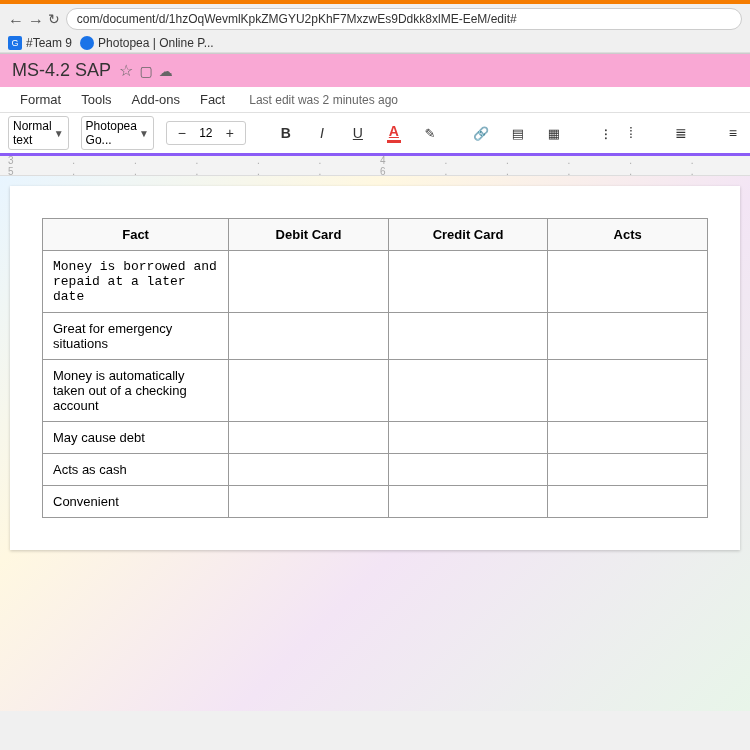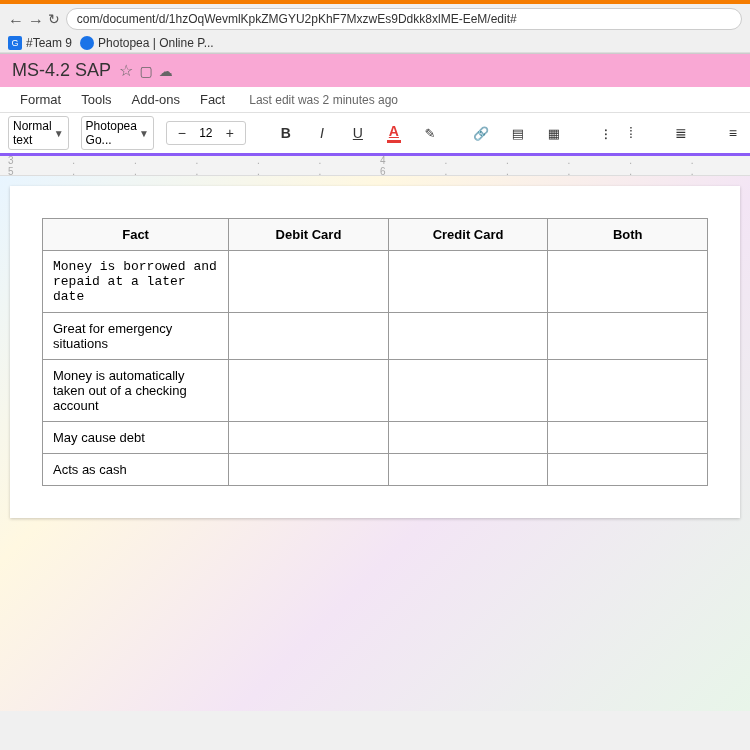--- a/index.html
+++ b/index.html
@@ -409,21 +409,21 @@
 </div>
 
 <div class="document-area" style="height: calc(750px - 215px); background: linear-gradient(135deg, #e8f5ff 0%, #fff8e1 30%, #f3e5f5 60%, #e8f5e9 100%);">
   <div class="document-page">
     <table class="comparison-table">
       <thead>
         <tr>
           <th class="fact-col">Fact</th>
           <th class="other-col">Debit Card</th>
           <th class="other-col">Credit Card</th>
-          <th class="other-col">Both</th>
+          <th class="other-col">Acts</th>
         </tr>
       </thead>
       <tbody id="table-body">
       <tr>
             <td class="fact-col" style="min-height: 36px; font-family: Liberation Mono, monospace;">Money is borrowed and repaid at a later date</td>
             <td class="other-col" style="min-height: 36px;"></td>
             <td class="other-col" style="min-height: 36px;"></td>
             <td class="other-col" style="min-height: 36px;"></td>
           </tr>
           <tr>
@@ -443,16 +443,22 @@
             <td class="other-col" style="min-height: 36px;"></td>
             <td class="other-col" style="min-height: 36px;"></td>
             <td class="other-col" style="min-height: 36px;"></td>
           </tr>
           <tr>
             <td class="fact-col" style="min-height: 36px;">Acts as cash</td>
             <td class="other-col" style="min-height: 36px;"></td>
             <td class="other-col" style="min-height: 36px;"></td>
             <td class="other-col" style="min-height: 36px;"></td>
           </tr>
+          <tr>
+            <td class="fact-col" style="min-height: 36px;">Convenient</td>
+            <td class="other-col" style="min-height: 36px;"></td>
+            <td class="other-col" style="min-height: 36px;"></td>
+            <td class="other-col" style="min-height: 36px;"></td>
+          </tr>
         </tbody>
     </table>
   </div>
 </div>
 
 </body></html>

